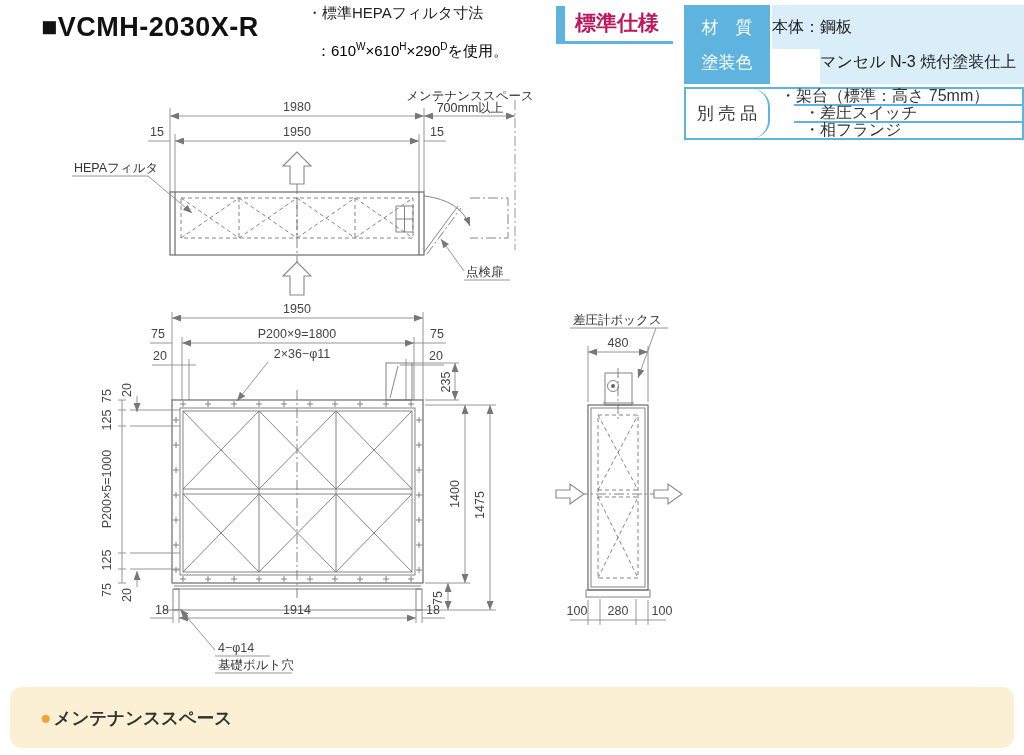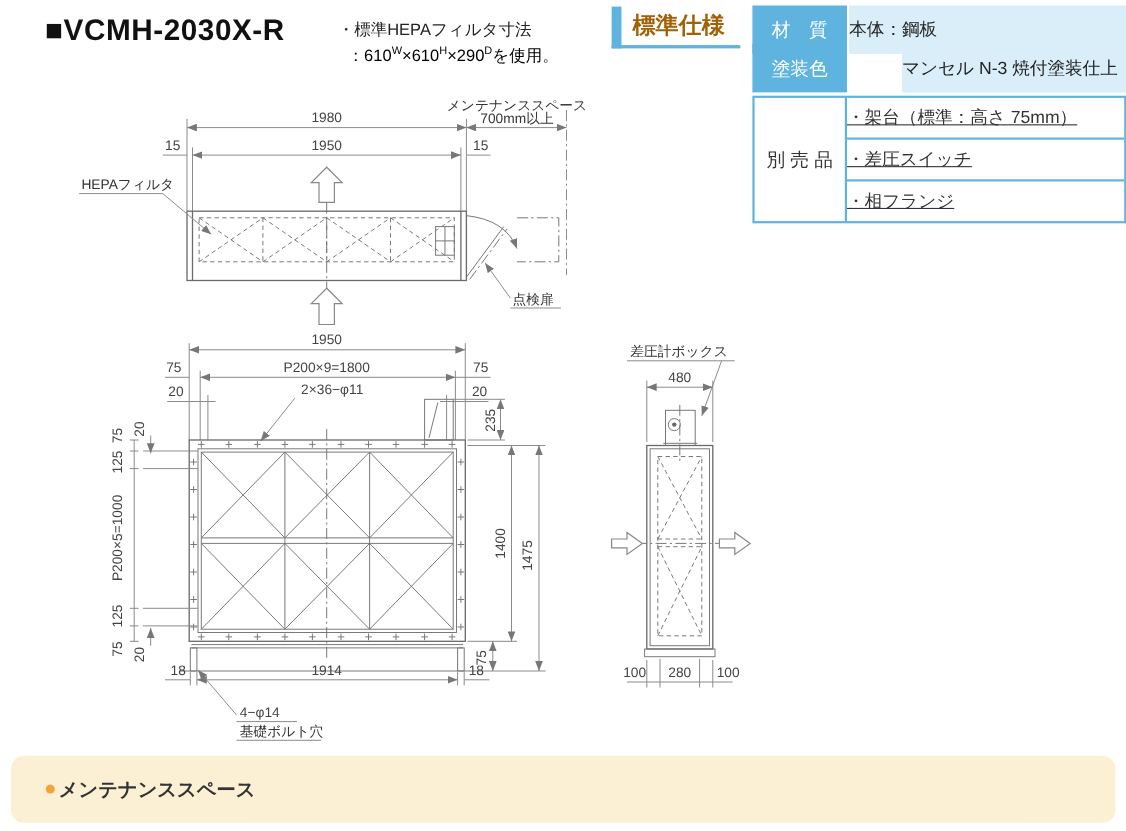--- a/index.html
+++ b/index.html
@@ -1,41 +1,41 @@
 <!DOCTYPE html>
 <html><head>
 <meta charset="utf-8">
 <style>
   html,body{margin:0;padding:0;background:#fff;}
   .page{position:relative;width:1024px;height:755px;background:#fff;overflow:hidden;
         font-family:"Liberation Sans","DejaVu Sans",sans-serif;color:#222;}
   .abs{position:absolute;}
   
   .title{left:20px;top:12px;font-size:27px;font-weight:bold;color:#111;letter-spacing:0.5px;margin-left:21px;}
-  .note1{left:307px;top:18px;font-size:15px;color:#222;}
+  .note1{left:307px;top:4px;font-size:15px;color:#222;}
   .note2{left:316px;top:41px;font-size:15px;color:#000000;}
   .note2 sup{font-size:10px;}
   
-  .spec-hd{left:556px;top:6px;font-size:21px;font-weight:bold;color:#a16207;
+  .spec-hd{left:556px;top:6px;font-size:21px;font-weight:bold;color:#be185d;
            border-left:9px solid #5FB3DF;border-bottom:3px solid #5FB3DF;
            padding:3px 14px 4px 10px;}
   
   .spec-row{left:684px;height:44px;display:flex;width:340px;}
   .spec-row .lab{width:86px;background:#5FB3DF;color:#fff;font-size:17px;
                  display:flex;align-items:center;justify-content:center;}
   .spec-row .val{flex:1;background:#D9EEF9;color:#222;font-size:16px;
                  display:flex;align-items:center;padding-left:0;margin-left:2px;}
   
   .opt{left:684px;top:87px;width:336px;border:2px solid #5FB3DF;display:flex;background:#fff;}
   .opt .lab{width:82px;border-right:2px solid #5FB3DF;display:flex;align-items:center;
-            justify-content:center;font-size:17px;color:#333;}
+            justify-content:center;font-size:17px;color:#333;border-radius:18px;}
   .opt .items{flex:1;display:flex;flex-direction:column;}
-  .opt .items .it{height:36px;display:flex;align-items:center;
-                  font-size:16px;color:#333;text-decoration:underline;}
-  .opt .items .it + .it{border-top:2px solid #5FB3DF;}
+  .opt .items .it{height:15px;display:flex;align-items:center;padding-left:10px;
+                  font-size:16px;color:#333;}
+  .opt .items .it + .it{border-top:2px solid #5FB3DF;margin-left:24px;}
   
   svg text{font-family:"Liberation Sans","DejaVu Sans",sans-serif;}
   .ln{stroke:#6b6b6b;stroke-width:1.2;fill:none;}
   .lt{stroke:#777;stroke-width:0.9;fill:none;}
   .dim{stroke:#8a8a8a;stroke-width:0.9;fill:none;}
   .dsh{stroke-dasharray:4 3;}
   .dd{stroke-dasharray:10 3 2 3;}
   .blk{fill:#fff;stroke:#888;stroke-width:1.1;}
   text.d{font-size:12.5px;fill:#444;}
   text.j{font-size:12.5px;fill:#333;}

